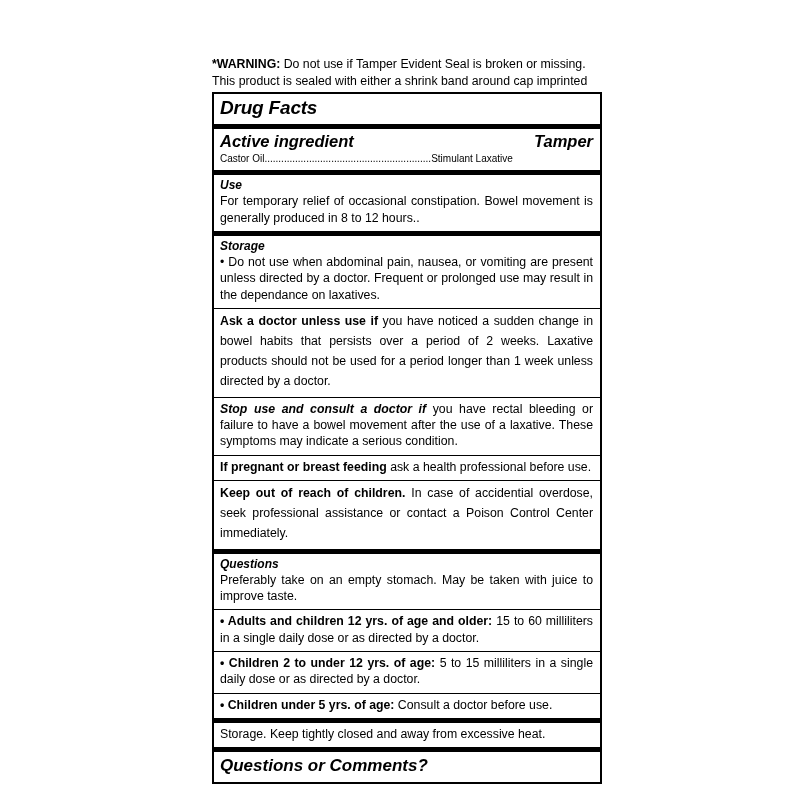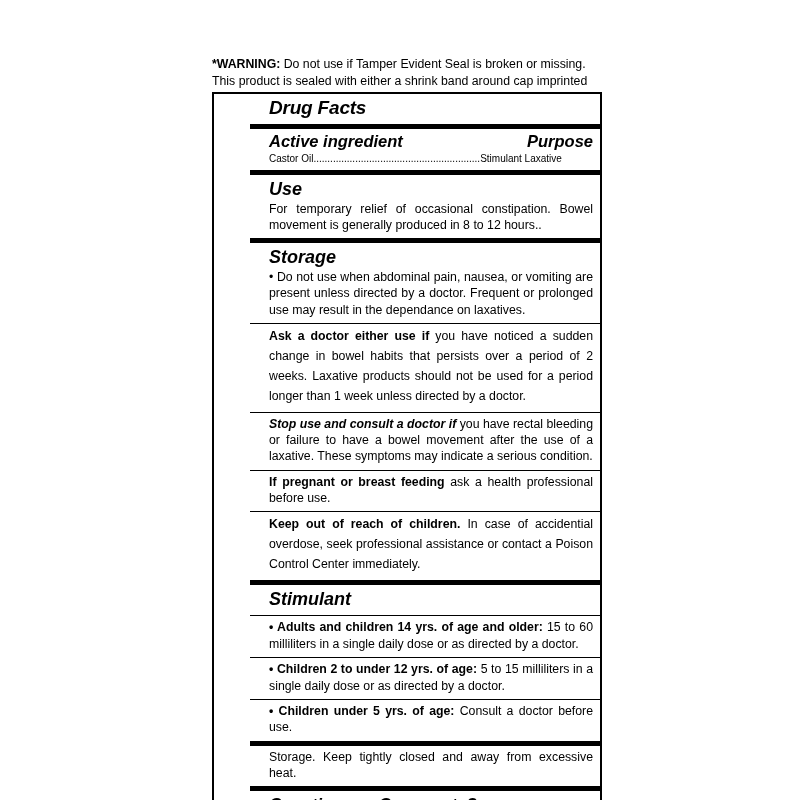--- a/index.html
+++ b/index.html
@@ -32,22 +32,21 @@
     position: absolute;
     left: 212px;
     top: 92px;
     width: 390px;
     border: 2.5px solid #000;
     box-sizing: border-box;
     background: #fff;
   }
 
   .sec {
-    padding: 3px 7px 5px 19px;
-    margin-left: 36px;
+    padding: 3px 7px 5px 6px;
   }
   .rule-thick { border-top: 5px solid #000; }
   .rule-thin  { border-top: 1px solid #000; }
 
   .title {
     font-size: 19px;
     font-weight: bold;
     font-style: italic;
     letter-spacing: -0.2px;
     line-height: 1.18;
@@ -55,21 +54,21 @@
   .head-row {
     display: flex;
     justify-content: space-between;
     align-items: flex-start;
     font-size: 16.5px;
     font-weight: bold;
     font-style: italic;
     line-height: 1.2;
   }
   .sec-head {
-    font-size: 18px;
+    font-size: 12px;
     font-weight: bold;
     font-style: italic;
     line-height: 1.25;
   }
   .body-txt {
     font-size: 12.3px;
     line-height: 1.33;
     text-align: justify;
   }
   .body-txt.loose { line-height: 1.62; }
@@ -104,57 +103,58 @@
 
   <div class="dfl">
 
     <div class="sec">
       <div class="title">Drug Facts</div>
     </div>
 
     <div class="sec rule-thick">
       <div class="head-row">
         <span>Active ingredient</span>
-        <span>Purpose</span>
+        <span>Tamper</span>
       </div>
       <div class="ing-line">Castor Oil............................................................Stimulant Laxative</div>
     </div>
 
     <div class="sec rule-thick">
       <div class="sec-head">Use</div>
       <div class="body-txt">For temporary relief of occasional constipation. Bowel movement is generally produced in 8 to 12 hours..</div>
     </div>
 
     <div class="sec rule-thick">
       <div class="sec-head">Storage</div>
       <div class="body-txt">• Do not use when abdominal pain, nausea, or vomiting are present unless directed by a doctor. Frequent or prolonged use may result in the dependance on laxatives.</div>
     </div>
 
     <div class="sec rule-thin">
-      <div class="body-txt loose"><span class="b">Ask a doctor either use if</span><span> you have noticed a sudden change in bowel habits that persists over a period of 2 weeks. Laxative products should not be used for a period longer than 1 week unless directed by a doctor.</span></div>
+      <div class="body-txt loose"><span class="b">Ask a doctor unless use if</span><span> you have noticed a sudden change in bowel habits that persists over a period of 2 weeks. Laxative products should not be used for a period longer than 1 week unless directed by a doctor.</span></div>
     </div>
 
     <div class="sec rule-thin">
       <div class="body-txt"><span class="bi">Stop use and consult a doctor if</span><span>  you have rectal bleeding or failure to have a bowel movement after the use of a laxative. These symptoms may indicate a serious condition.</span></div>
     </div>
 
     <div class="sec rule-thin">
       <div class="body-txt"><span class="b">If pregnant or breast feeding</span><span> ask a health professional before use.</span></div>
     </div>
 
     <div class="sec rule-thin">
       <div class="body-txt loose"><span class="b">Keep out of reach of children.</span><span> In case of accidential overdose, seek professional assistance or contact a Poison Control Center immediately.</span></div>
     </div>
 
     <div class="sec rule-thick">
-      <div class="sec-head">Stimulant</div>
+      <div class="sec-head">Questions</div>
+      <div class="body-txt">Preferably take on an empty stomach. May be taken with juice to improve taste.</div>
     </div>
 
     <div class="sec rule-thin">
-      <div class="body-txt"><span class="b">• Adults and children 14 yrs. of age and older:</span><span> 15 to 60 milliliters in a single daily dose or as directed by a doctor.</span></div>
+      <div class="body-txt"><span class="b">• Adults and children 12 yrs. of age and older:</span><span> 15 to 60 milliliters in a single daily dose or as directed by a doctor.</span></div>
     </div>
 
     <div class="sec rule-thin">
       <div class="body-txt"><span class="b">• Children 2 to under 12 yrs. of age:</span><span> 5 to 15 milliliters in a single daily dose or as directed by a doctor.</span></div>
     </div>
 
     <div class="sec rule-thin">
       <div class="body-txt"><span class="b">• Children under 5 yrs. of age:</span><span> Consult a doctor before use.</span></div>
     </div>
 

